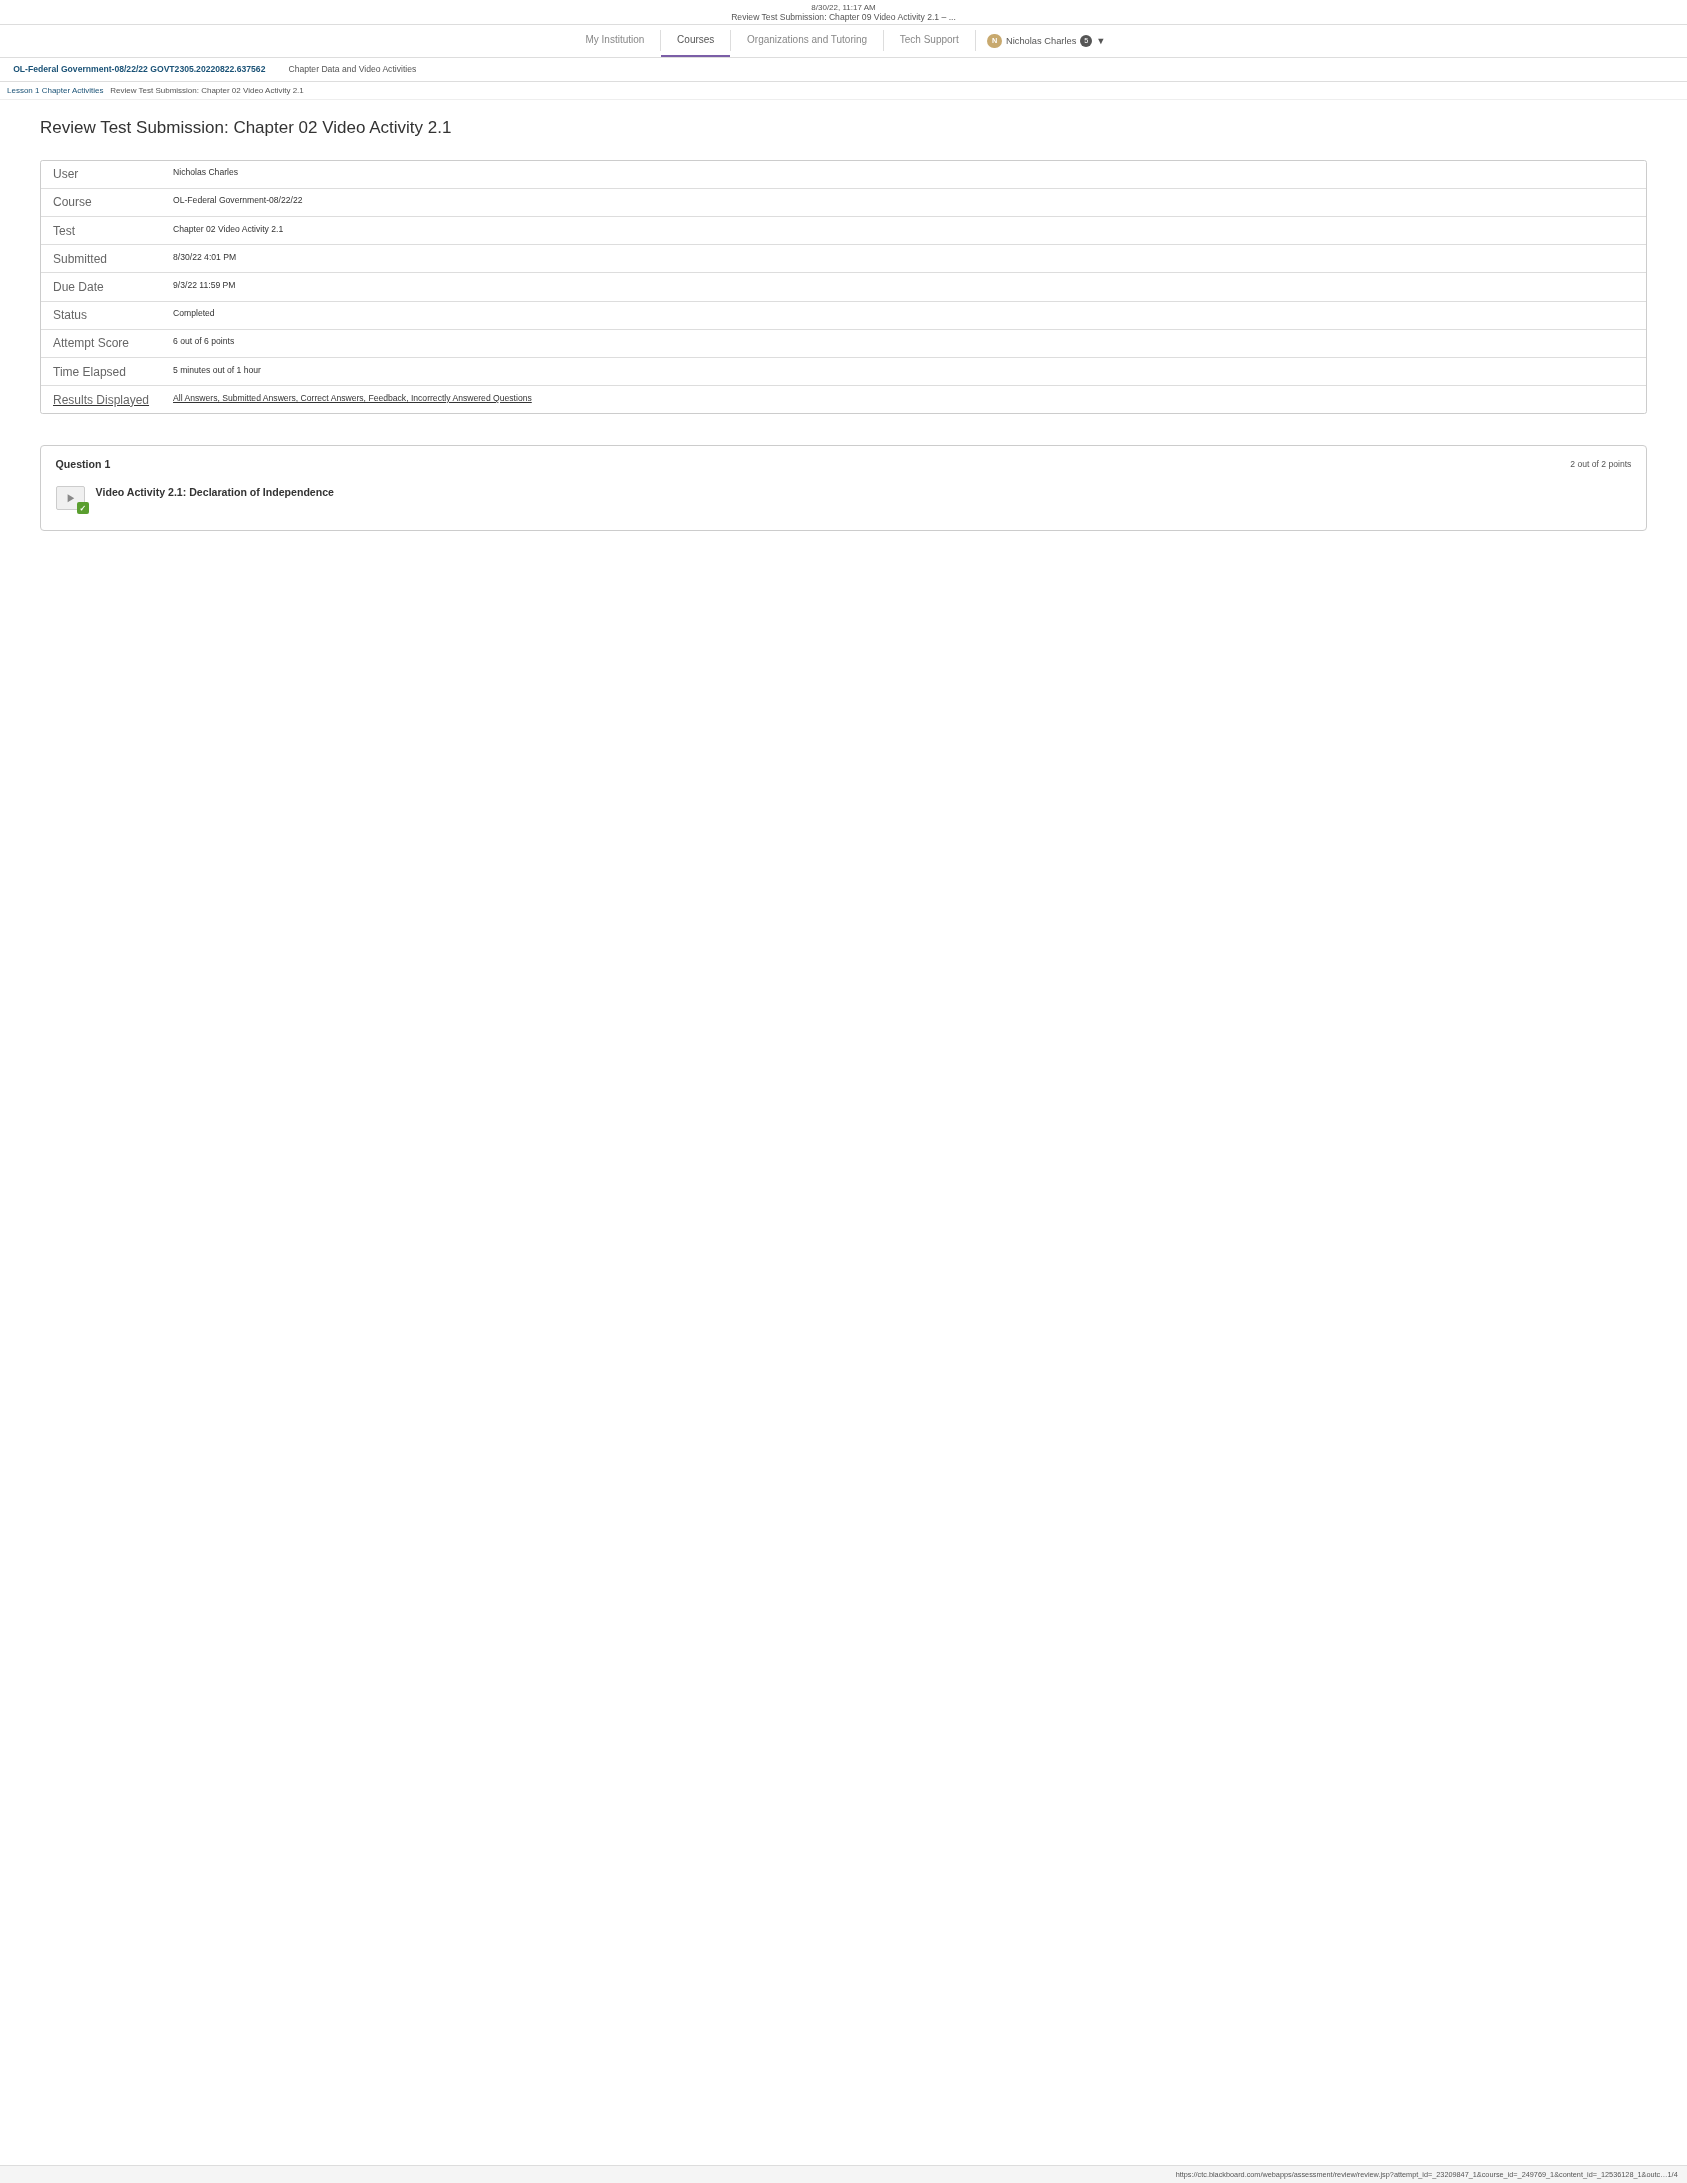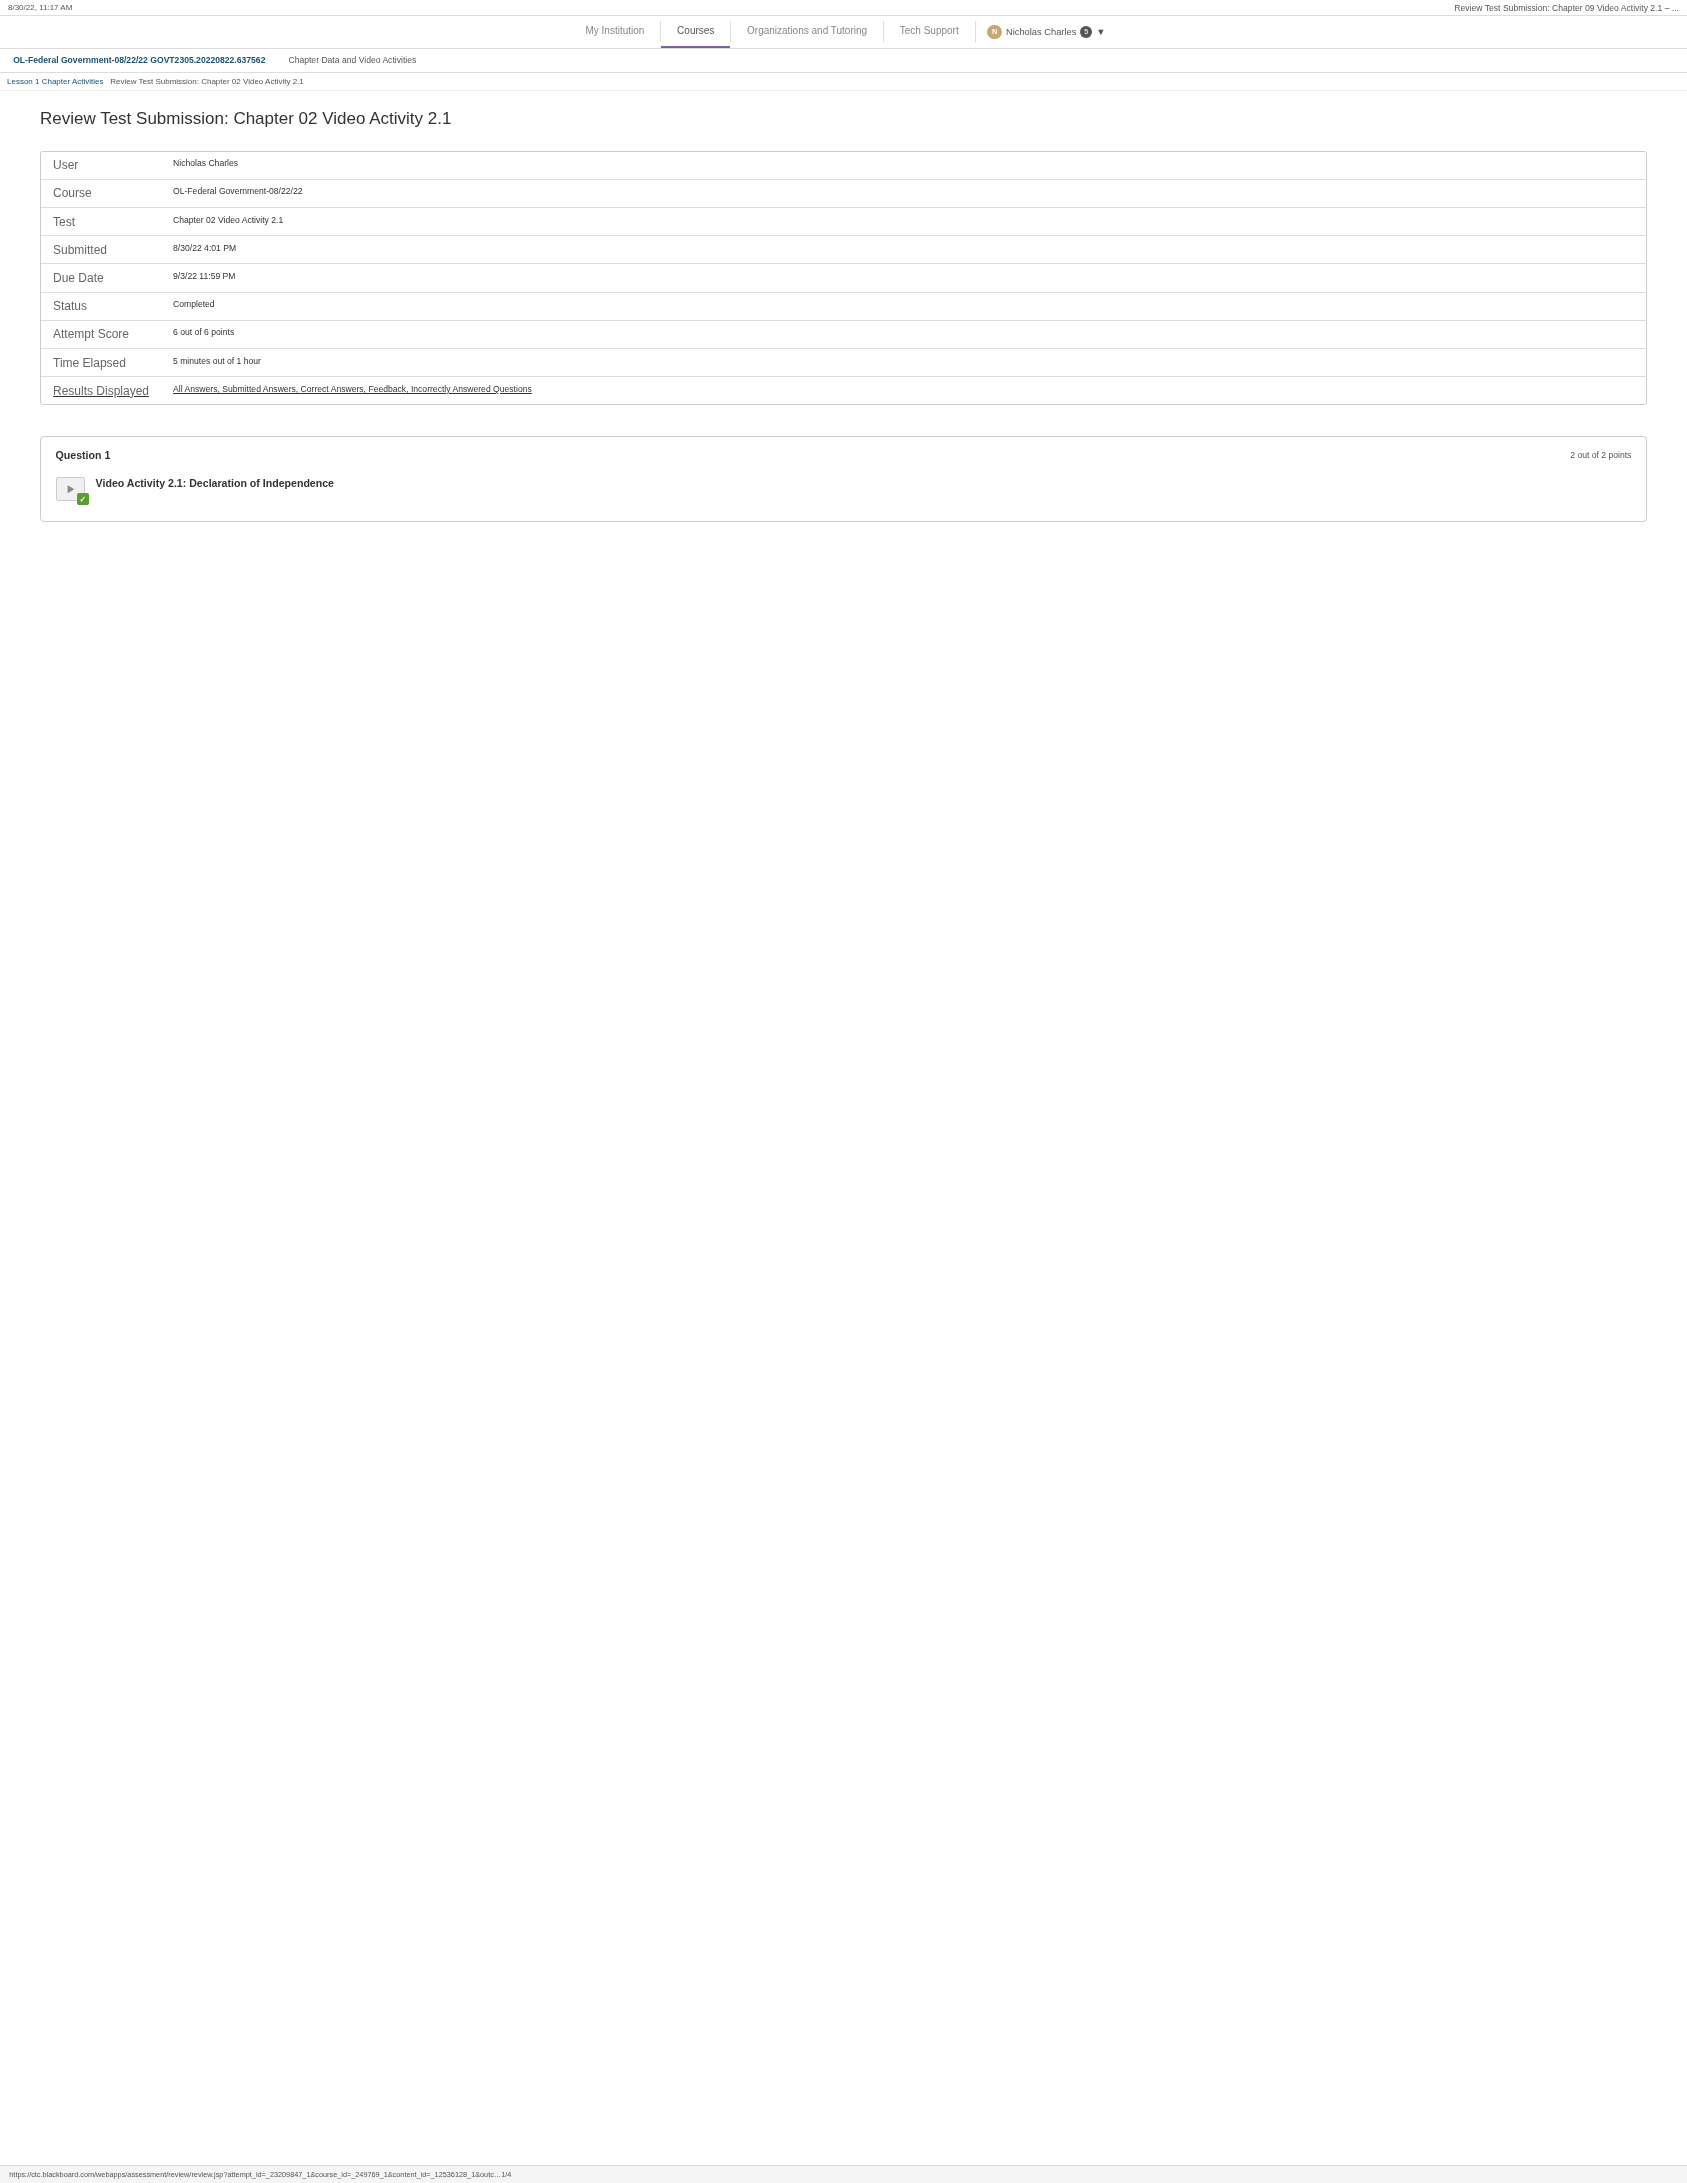--- a/index.html
+++ b/index.html
@@ -11,20 +11,21 @@
     }
 
     
     .top-bar {
       display: flex;
       align-items: center;
       justify-content: space-between;
       padding: 2.6px 8px;
       border-bottom: 0.7px solid #ddd;
       background: #fff;
+      flex-direction: column;
     }
     .top-bar-left {
       font-size: 8px;
       color: #555;
     }
     .top-bar-center {
       font-size: 8.6px;
       color: #555;
     }
 
@@ -242,21 +243,21 @@
       position: fixed;
       bottom: 0;
       left: 0;
       right: 0;
       background: #f5f5f5;
       border-top: 0.7px solid #ddd;
       padding: 4px 9.3px;
       font-size: 7.3px;
       color: #555;
       display: flex;
-      justify-content: flex-start;
+      justify-content: flex-end;
       align-items: center;
     }
     .bottom-url {
       color: #555;
       font-size: 7.3px;
       overflow: hidden;
       text-overflow: ellipsis;
       white-space: nowrap;
       max-width: 80%;
     }

